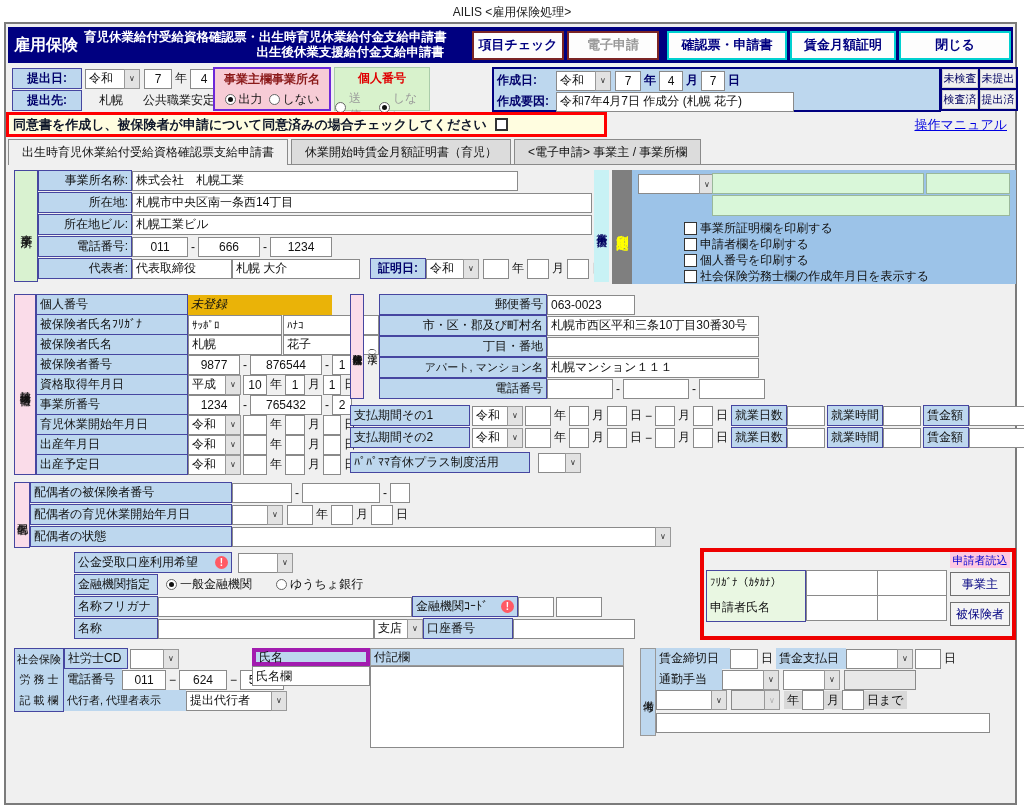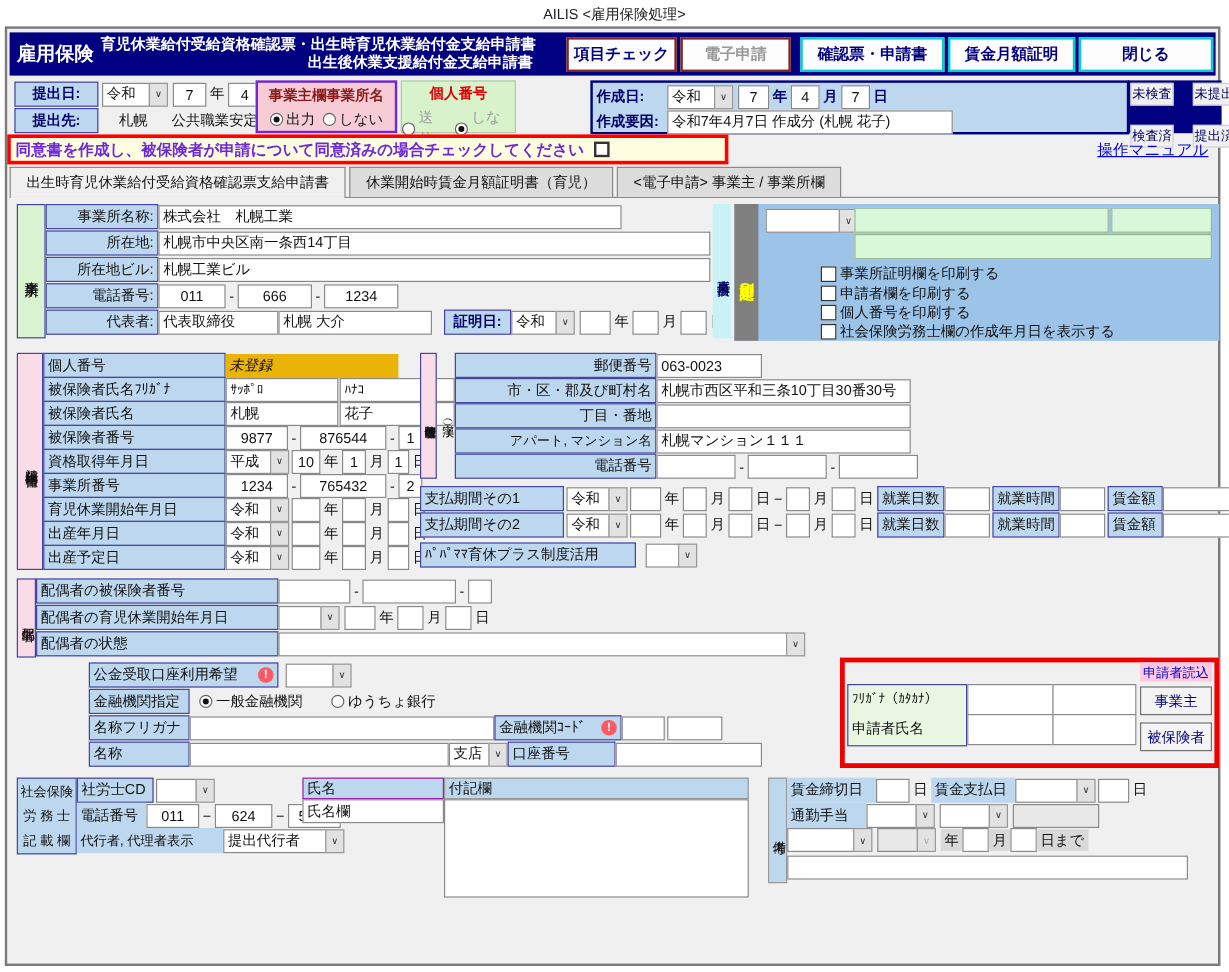--- a/index.html
+++ b/index.html
@@ -111,31 +111,31 @@
       <div class="unit keylbl">月</div>
       <div class="inp c" style="width:24px;">7</div>
       <div class="unit keylbl">日</div>
     </div>
     <div style="display:flex;align-items:center;height:21px;">
       <div class="unit keylbl" style="width:62px;">作成要因:</div>
       <div class="inp" style="width:238px;">令和7年4月7日 作成分 (札幌 花子)</div>
     </div>
   </div>
 
-  <div class="abs" style="left:934px;top:43px;width:78px;height:44px;background:#000080;display:grid;grid-template-columns:36px 36px;grid-auto-rows:19px;gap:16px;padding:2px;">
+  <div class="abs" style="left:934px;top:43px;width:78px;height:44px;background:#000080;display:grid;grid-template-columns:36px 36px;grid-auto-rows:19px;gap:2px;padding:2px;">
     <div class="statusbtn">未検査</div>
     <div class="statusbtn">未提出</div>
     <div class="statusbtn">検査済</div>
     <div class="statusbtn">提出済</div>
   </div>
 
   <div class="abs link" style="right:8px;top:92px;">操作マニュアル</div>
 
   <div class="frow" style="left:0px;top:88px;width:601px;height:25px;border:3px solid #ff0000;background:#fffde0;padding:0 4px;">
-    <div style="color:#6d28d9;font-weight:bold;font-size:13px;white-space:nowrap;">同意書を作成し、被保険者が申請について同意済みの場合チェックしてください</div>
+    <div style="color:#0f172a;font-weight:bold;font-size:13px;white-space:nowrap;">同意書を作成し、被保険者が申請について同意済みの場合チェックしてください</div>
     <span class="chk" style="margin-left:8px;"></span>
   </div>
 
   <div class="tabbar">
     <div class="tab active">出生時育児休業給付受給資格確認票支給申請書</div>
     <div class="tab">休業開始時賃金月額証明書（育児）</div>
     <div class="tab">&lt;電子申請&gt; 事業主 / 事業所欄</div>
   </div>
 
   <div class="abs vert" style="left:8px;top:146px;width:24px;height:112px;background:#d9f2d0;border:1px solid #4646a0;font-size:12px;">事業所</div>
@@ -449,21 +449,21 @@
     <div class="inp c" style="width:48px;">624</div>
     <div class="unit">−</div>
     <div class="inp c" style="width:44px;">5635</div>
   </div>
   <div class="frow" style="left:58px;top:666px;">
     <div class="plbl" style="width:122px;font-size:11px;">代行者, 代理者表示</div>
     <div class="inp" style="width:86px;">提出代行者</div>
     <div class="arr">∨</div>
   </div>
   <div class="abs" style="left:246px;top:624px;width:118px;">
-    <div class="plbl" style="width:118px;height:18px;border:1px solid #a21caf;">氏名</div>
+    <div class="plbl" style="width:118px;height:18px;border:4px solid #a21caf;">氏名</div>
     <div class="inp" style="width:118px;">氏名欄</div>
   </div>
   <div class="abs" style="left:364px;top:624px;width:254px;">
     <div class="plbl" style="width:254px;height:18px;border:1px solid #999;">付記欄</div>
     <div class="inp" style="width:254px;height:82px;align-items:flex-start;"></div>
   </div>
 
   <div class="abs vert" style="left:634px;top:624px;width:16px;height:88px;background:#bdd7ee;border:1px solid #999;font-size:11px;letter-spacing:0;">備考</div>
   <div class="frow" style="left:650px;top:624px;">
     <div class="plbl" style="width:74px;">賃金締切日</div>

